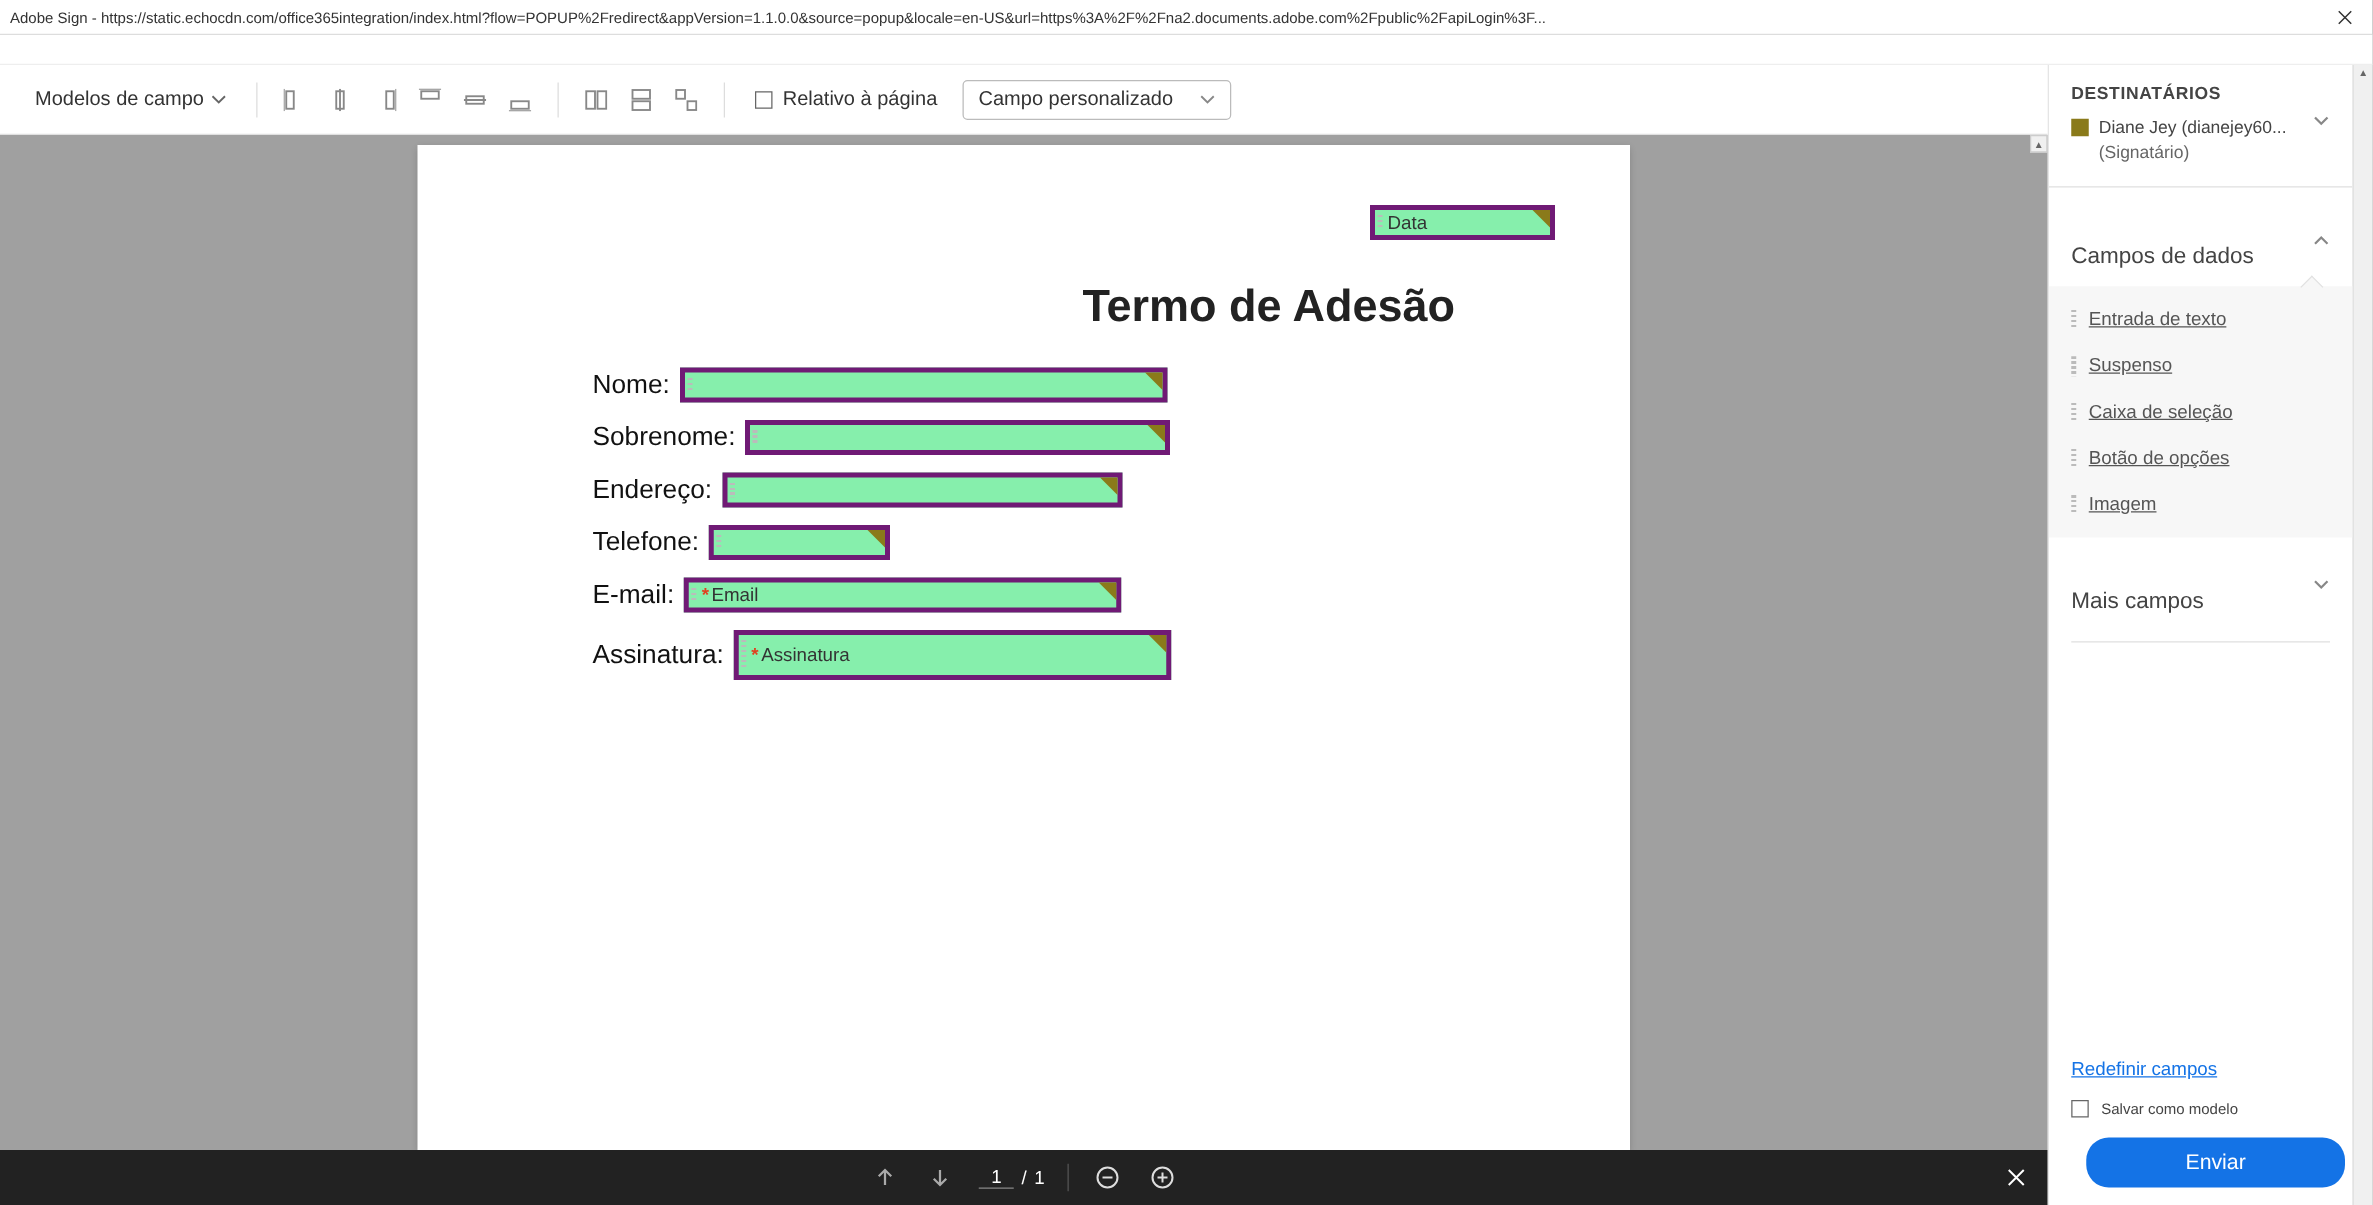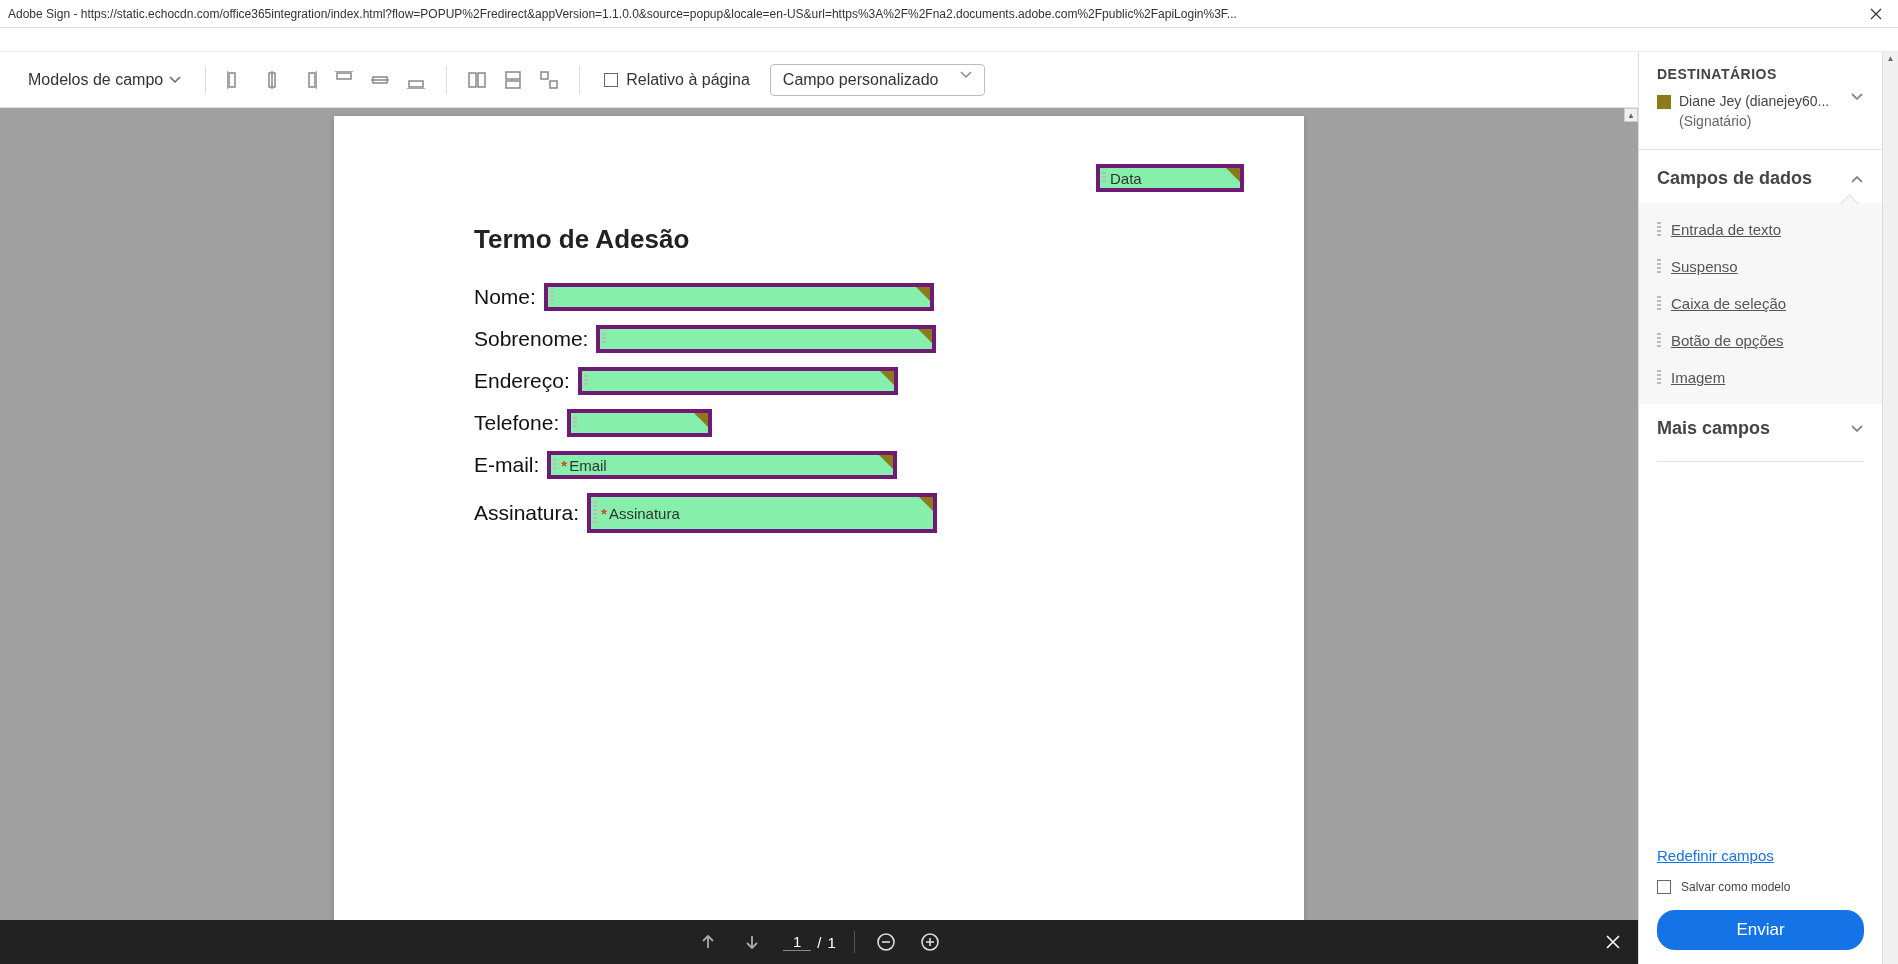--- a/index.html
+++ b/index.html
@@ -14,36 +14,36 @@
     .main-wrap { display: flex; height: calc(100vh - 52px); }
     
     .left-col { flex: 1; display: flex; flex-direction: column; position: relative; }
     
     .toolbar { display: flex; align-items: center; padding: 10px 20px; gap: 8px; background: #fff; border-bottom: 1px solid #e0e0e0; height: 56px; }
     .toolbar-dropdown { display: flex; align-items: center; gap: 6px; font-size: 16px; color: #333; cursor: pointer; padding: 4px 8px; }
     .tb-divider { width: 1px; height: 28px; background: #ddd; margin: 0 8px; }
     .tb-icon-btn { width: 28px; height: 28px; display: flex; align-items: center; justify-content: center; cursor: pointer; color: #888; }
     .tb-relative { display: flex; align-items: center; gap: 8px; font-size: 16px; color: #333; cursor: pointer; margin-left: 8px; }
     .tb-checkbox { width: 14px; height: 14px; border: 1.5px solid #666; }
-    .tb-custom-field { border: 1px solid #bbb; border-radius: 4px; padding: 6px 12px; display: flex; align-items: flex-start; gap: 22px; font-size: 16px; color: #333; cursor: pointer; margin-left: 12px; }
+    .tb-custom-field { border: 1px solid #bbb; border-radius: 4px; padding: 6px 12px; display: flex; align-items: center; gap: 22px; font-size: 16px; color: #333; cursor: pointer; margin-left: 12px; }
     
     .doc-area { flex: 1; background: #a0a0a0; overflow: auto; position: relative; display: flex; justify-content: center; padding-top: 8px; }
     .doc-scroll-stub { position: absolute; right: 0; top: 0; width: 14px; height: 14px; background: #f0f0f0; border: 1px solid #ccc; display: flex; align-items: center; justify-content: center; font-size: 8px; color: #666; cursor: pointer; }
     
     .page { background: #fff; width: 970px; min-height: 700px; padding: 48px 140px; position: relative; box-shadow: 0 2px 6px rgba(0,0,0,0.2); }
     
     .field-box { position: relative; background: #86efac; border: 4px solid #701a75; display: inline-flex; align-items: center; padding-left: 10px; font-size: 15px; color: #333; }
     .field-handle { position: absolute; left: 2px; top: 4px; bottom: 4px; width: 4px; background: repeating-linear-gradient(to bottom, #bbb 0 2px, transparent 2px 4px); }
     .field-corner { position: absolute; right: 0; top: 0; width: 0; height: 0; border-left: 14px solid transparent; border-top: 14px solid #8a7a1a; }
     .required-star { color: #e04020; font-weight: bold; margin-right: 2px; }
     
     .date-field-wrap { position: absolute; top: 48px; right: 60px; }
     .field-data { width: 148px; height: 28px; }
     
-    .doc-title { text-align: left; font-size: 26px; font-weight: 600; color: #222; margin-top: 60px; margin-bottom: 28px; }
+    .doc-title { text-align: right; font-size: 36px; font-weight: 600; color: #222; margin-top: 60px; margin-bottom: 28px; }
     
     .form-row { display: flex; align-items: center; margin-bottom: 14px; font-size: 21px; color: #111; text-align: right; }
     .form-label { margin-right: 8px; }
     
     .bottombar { height: 44px; background: #222; color: #fff; display: flex; align-items: center; justify-content: center; gap: 18px; position: relative; }
     .bb-btn { width: 26px; height: 26px; display: flex; align-items: center; justify-content: center; cursor: pointer; color: #bbb; }
     .bb-page { font-size: 15px; display: flex; align-items: center; gap: 6px; }
     .bb-page input { width: 28px; background: transparent; border: none; color: #fff; text-align: center; font-size: 15px; border-bottom: 1px solid #888; }
     .bb-divider { width: 1px; height: 22px; background: #555; }
     .bb-close { position: absolute; right: 18px; font-size: 18px; cursor: pointer; }
@@ -57,31 +57,31 @@
     .sb-recipient { display: flex; align-items: flex-start; gap: 8px; cursor: pointer; }
     .sb-rec-swatch { width: 14px; height: 14px; background: #8a7a1a; margin-top: 3px; flex-shrink: 0; }
     .sb-rec-text { flex: 1; font-size: 14px; color: #444; line-height: 1.4; overflow: hidden; }
     .sb-rec-name { white-space: nowrap; overflow: hidden; text-overflow: ellipsis; }
     .sb-rec-role { color: #666; }
     .sb-chevron { color: #888; font-size: 14px; }
     
     .sb-divider { height: 1px; background: #e0e0e0; margin: 4px 0; }
     
     .sb-accordion-head { display: flex; align-items: center; justify-content: space-between; padding: 14px 18px; cursor: pointer; }
-    .sb-accordion-title { font-size: 18px; font-weight: 700; color: #444; }
+    .sb-accordion-title { font-size: 18px; font-weight: 400; color: #444; margin-top: 26px; }
     .sb-accordion-body { background: #f7f7f7; padding: 8px 0; position: relative; }
     .sb-accordion-body::before { content: ""; position: absolute; top: -6px; right: 26px; width: 12px; height: 12px; background: #f7f7f7; transform: rotate(45deg); border-left: 1px solid #e0e0e0; border-top: 1px solid #e0e0e0; }
     .sb-field-item { display: flex; align-items: center; gap: 10px; padding: 10px 18px; font-size: 15px; color: #555; cursor: grab; text-decoration: underline; }
     .sb-drag-handle { width: 4px; height: 16px; background: repeating-linear-gradient(to bottom, #bbb 0 2px, transparent 2px 4px); }
     
     .sb-footer { padding: 14px 18px; margin-top: auto; }
     .sb-link { color: #1473e6; font-size: 15px; cursor: pointer; text-decoration: underline; display: inline-block; margin-bottom: 16px; }
     .sb-save-row { display: flex; align-items: center; gap: 10px; font-size: 12px; color: #444; margin-bottom: 16px; cursor: pointer; }
     .sb-save-check { width: 14px; height: 14px; border: 1.5px solid #666; }
-    .sb-send-btn { width: 100%; background: #1473e6; color: #fff; border: none; border-radius: 18px; padding: 10px 0; font-size: 17px; font-weight: 500; cursor: pointer; }
+    .sb-send-btn { width: 100%; background: #1473e6; color: #fff; border: none; border-radius: 18px; padding: 10px 0; font-size: 17px; font-weight: 500; cursor: pointer; margin-left: 12px; }
     
     svg { display: block; }
   </style>
 </head>
 <body>
 
 <div class="titlebar">
   <span class="titlebar-text">Adobe Sign - https://static.echocdn.com/office365integration/index.html?flow=POPUP%2Fredirect&amp;appVersion=1.1.0.0&amp;source=popup&amp;locale=en-US&amp;url=https%3A%2F%2Fna2.documents.adobe.com%2Fpublic%2FapiLogin%3F...</span>
   <div class="titlebar-close">
     <svg width="12" height="12" viewBox="0 0 12 12">

